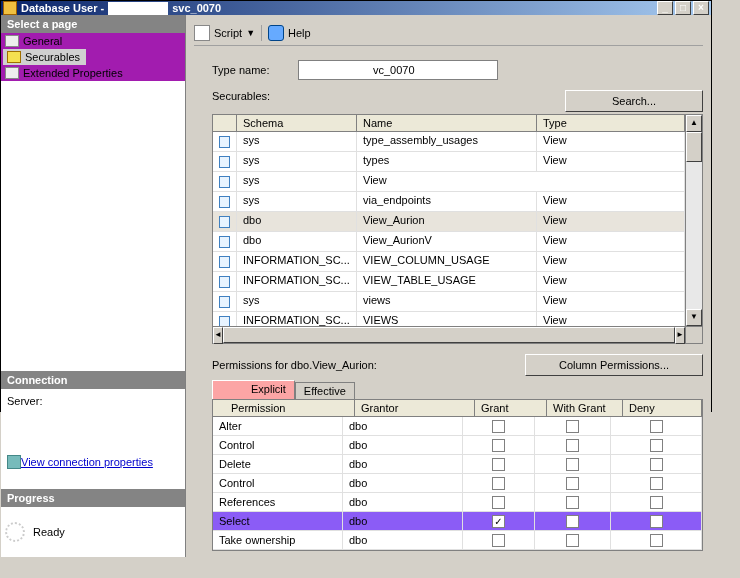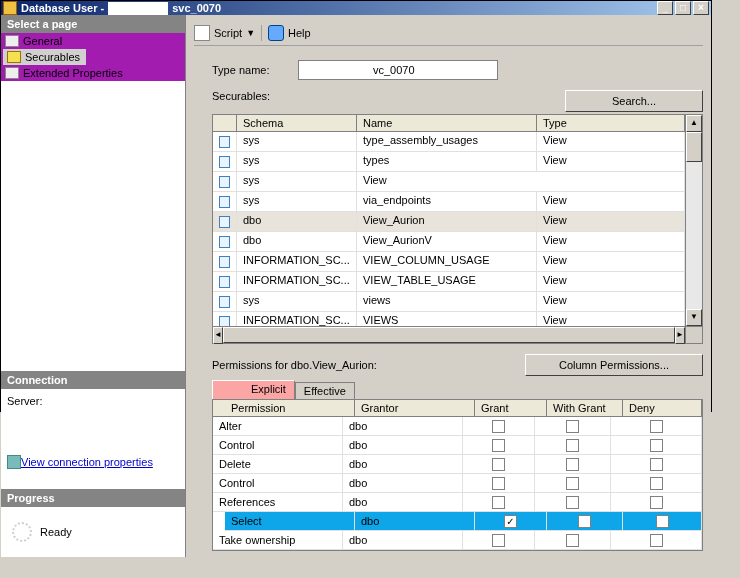--- a/index.html
+++ b/index.html
@@ -18,21 +18,21 @@
 .page-item { display: flex; align-items: center; padding: 2px 4px; gap: 4px; cursor: pointer; }
 .page-item.selected { background: #d0d0d0; width: fit-content; padding-right: 6px; margin-left: 2px;}
 .pgicon { width: 14px; height: 12px; }
 .pi-general { background: #eee; border: 1px solid #888; }
 .pi-sec { background: #f5e050; border: 1px solid #a07000; }
 .pi-ext { background: #eee; border: 1px solid #888; }
 .spacer { flex: 1; background: #fff; }
 .conn-body { background: #fff; padding: 6px; font-size: 11px; height: 100px; }
 .link { color: #0000cc; text-decoration: underline; display: flex; align-items: center; gap: 0; margin-top: 48px; }
 .link-icon { width: 14px; height: 14px; background: #7bb; border: 1px solid #488; }
-.prog-body { background: #fff; padding: 11px; display: flex; align-items: center; gap: 8px; height: 50px; }
+.prog-body { background: #fff; padding: 4px; display: flex; align-items: center; gap: 8px; height: 50px; }
 .spinner { width: 20px; height: 20px; border: 2px dotted #ccc; border-radius: 50%; }
 .main { flex: 1; padding: 6px 8px; display: flex; flex-direction: column; background: #d4d0c8; overflow: hidden; }
 .toolbar { display: flex; align-items: center; gap: 4px; padding: 4px 0; border-bottom: 1px solid #a0a0a0; }
 .tb-icon { width: 16px; height: 16px; }
 .tb-script { background: #fff; border: 1px solid #888; }
 .tb-help { background: #6af; border: 1px solid #048; border-radius: 3px; }
 .tb-drop { font-size: 9px; }
 .tb-sep { width: 1px; height: 16px; background: #a0a0a0; margin: 0 2px; }
 .form-row { display: flex; align-items: center; margin: 14px 0 10px 18px; gap: 6px; }
 .form-label { width: 80px; }
@@ -74,21 +74,21 @@
 .perm-grid { margin-left: 18px; border: 1px solid #808080; background: #fff; flex: 1; display: flex; flex-direction: column; min-height: 0; }
 .perm-head { display: flex; background: #ece9d8; border-bottom: 1px solid #808080; }
 .perm-head .ph { border-right: 1px solid #808080; padding: 2px 6px; }
 .ph-perm { width: 130px; margin-left: 12px; }
 .ph-grantor { width: 120px; }
 .ph-grant { width: 72px; }
 .ph-with { width: 76px; }
 .ph-deny { flex: 1; }
 .perm-body { flex: 1; overflow: hidden; }
 .perm-row2 { display: flex; border-bottom: 1px solid #e0e0e0; height: 19px; align-items: center; }
-.perm-row2.selected { background: #0ea5e9; margin-left: 12px; }
+.perm-row2.selected { background: #8b5cf6; }
 .perm-row2 .pc { border-right: 1px solid #e0e0e0; padding: 2px 6px; height: 100%; display: flex; align-items: center; }
 .pc-perm { width: 130px; }
 .pc-grantor { width: 120px; }
 .pc-grant { width: 72px; justify-content: center; }
 .pc-with { width: 76px; justify-content: center; }
 .pc-deny { flex: 1; justify-content: center; }
 .checkbox { width: 13px; height: 13px; background: #fff; border: 1px solid #808080; display: flex; align-items: center; justify-content: center; font-size: 10px; }
 </style>
 </head>
 <body>

